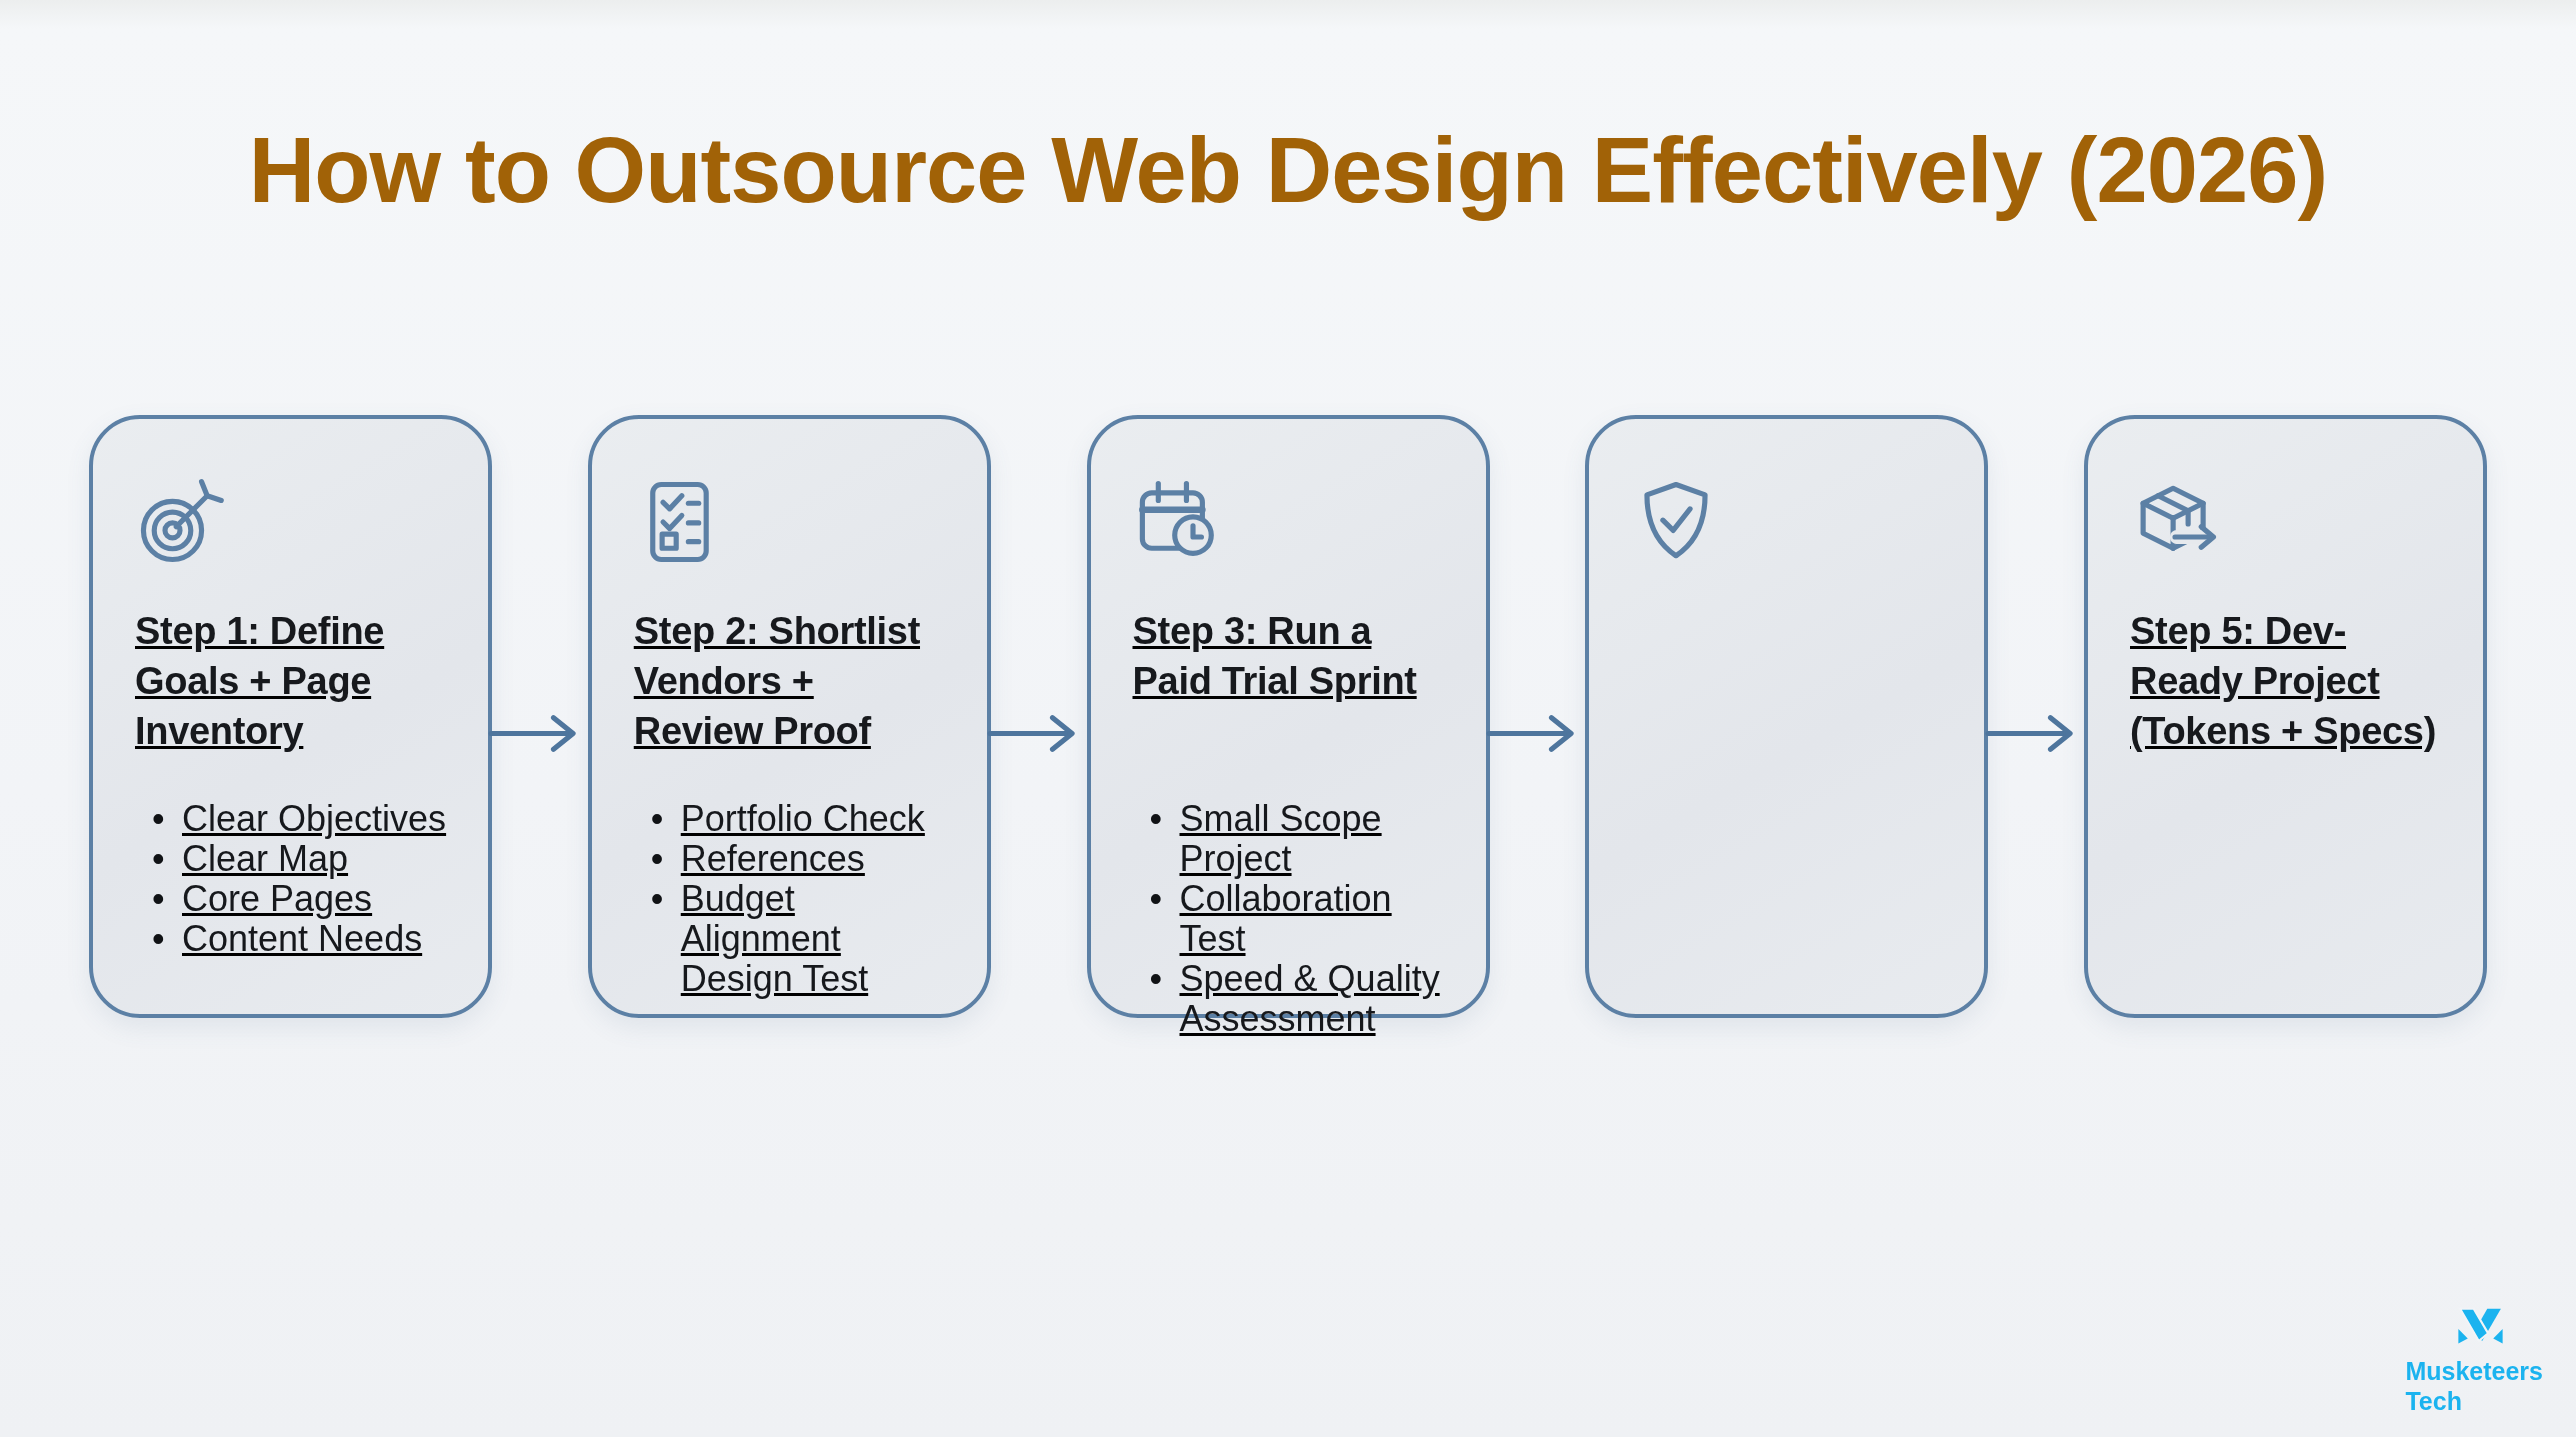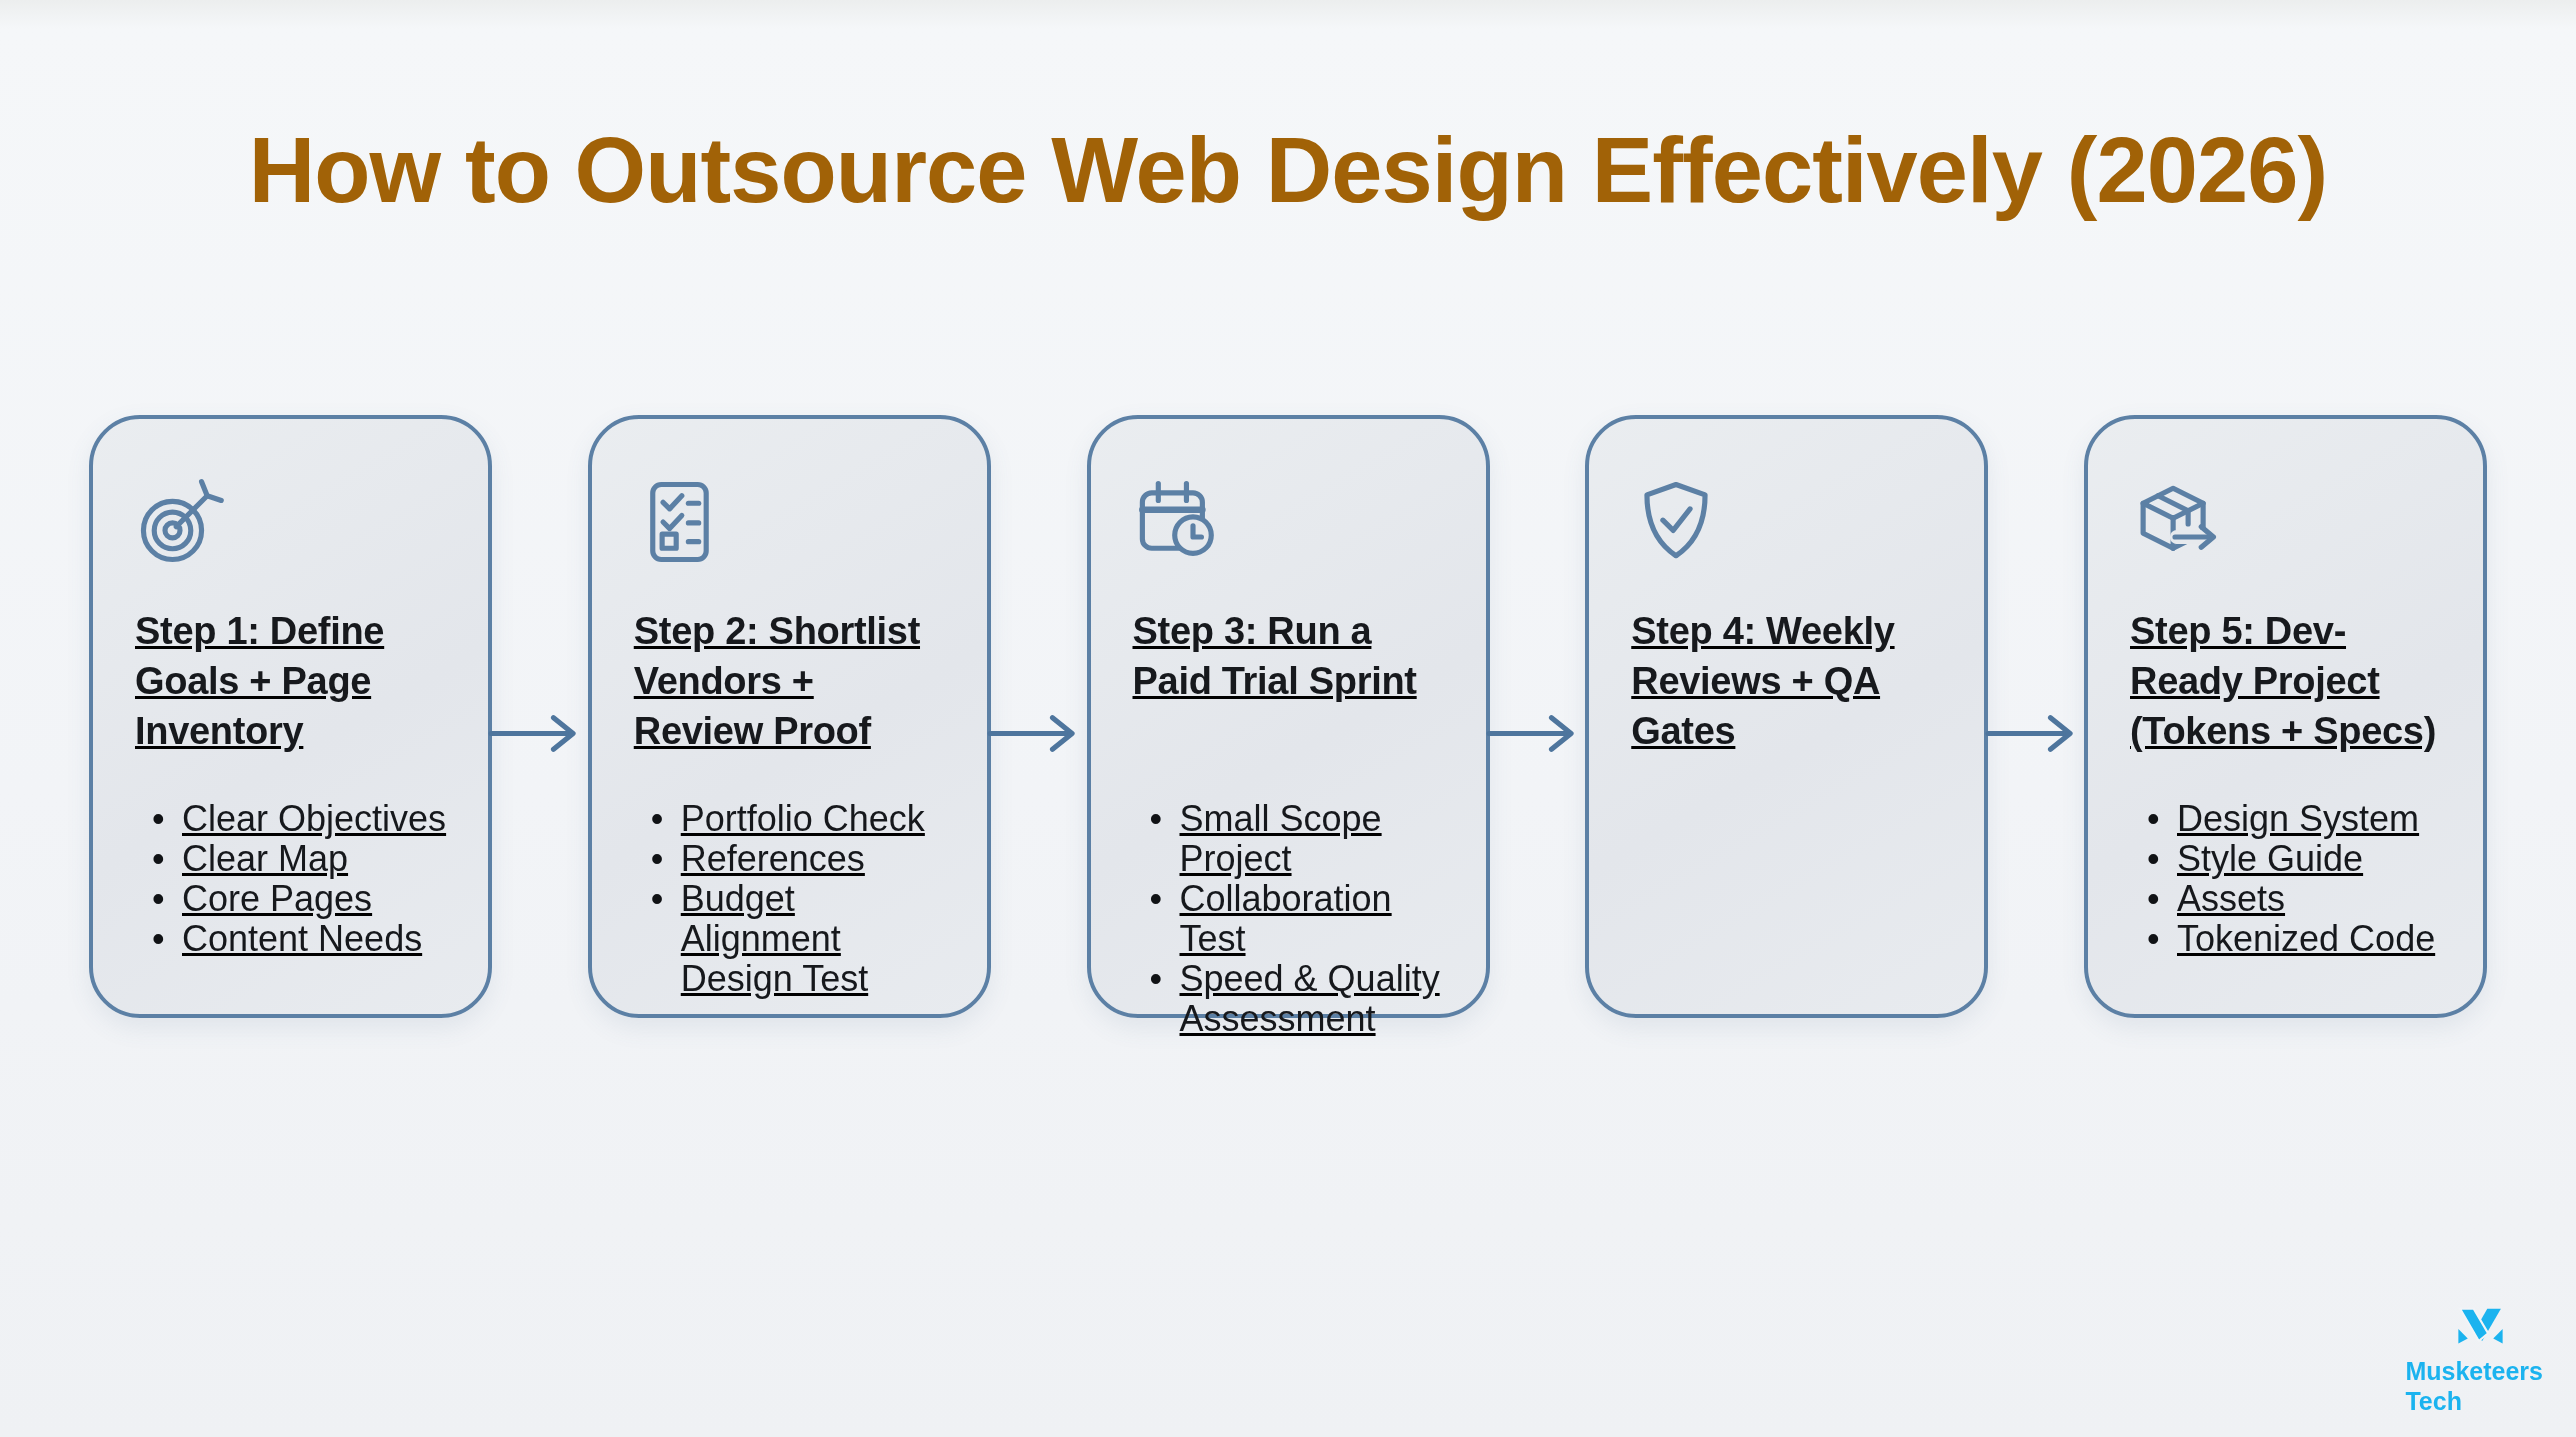--- a/index.html
+++ b/index.html
@@ -242,23 +242,20 @@
     </svg>
   </div>
 
   <div class="card">
     <div class="card-icon">
       <svg viewBox="0 0 96 96">
         <path class="stroke" d="M48 8 L79 19 C79 48 69 70 48 84 C27 70 17 48 17 19 Z"></path>
         <polyline class="stroke" points="34,46 45,57 63,34"></polyline>
       </svg>
     </div>
-    <h2 class="card-title">Step 4: Weekly
-Reviews + QA
-Gates</h2>
   </div>
 
   <div class="connector">
     <svg viewBox="0 0 111 44">
       <line class="stroke" x1="3" y1="22" x2="88" y2="22"></line>
       <polyline class="stroke" points="70,5 91,22 70,39"></polyline>
     </svg>
   </div>
 
   <div class="card">
@@ -269,26 +266,20 @@
         <path class="stroke" d="M46 76 L78 60 L78 28"></path>
         <path class="stroke" d="M30 20 L62 36 L62 50"></path>
         <path class="halo" d="M50 64 L86 64"></path>
         <path class="stroke" d="M48 64 L87 64"></path>
         <polyline class="stroke" points="76,53 89,64 76,75"></polyline>
       </svg>
     </div>
     <h2 class="card-title">Step 5: Dev-
 Ready Project
 (Tokens + Specs)</h2>
-    <ul class="card-bullets">
-      <li>Design System</li>
-      <li>Style Guide</li>
-      <li>Assets</li>
-      <li>Tokenized Code</li>
-    </ul>
   </div>
 
 </div>
 
 <div class="brand">
   <div class="brand-mark">
     <svg viewBox="0 0 60 50">
       <polygon fill="#1bb3ef" points="54,2 38,2 22,30 32,40"></polygon>
       <polygon fill="#1bb3ef" stroke="#f2f4f7" stroke-width="2.5" points="6,2 22,2 39,31 28,40"></polygon>
       <polygon fill="#1bb3ef" points="4,26 15,37 4,43"></polygon>

